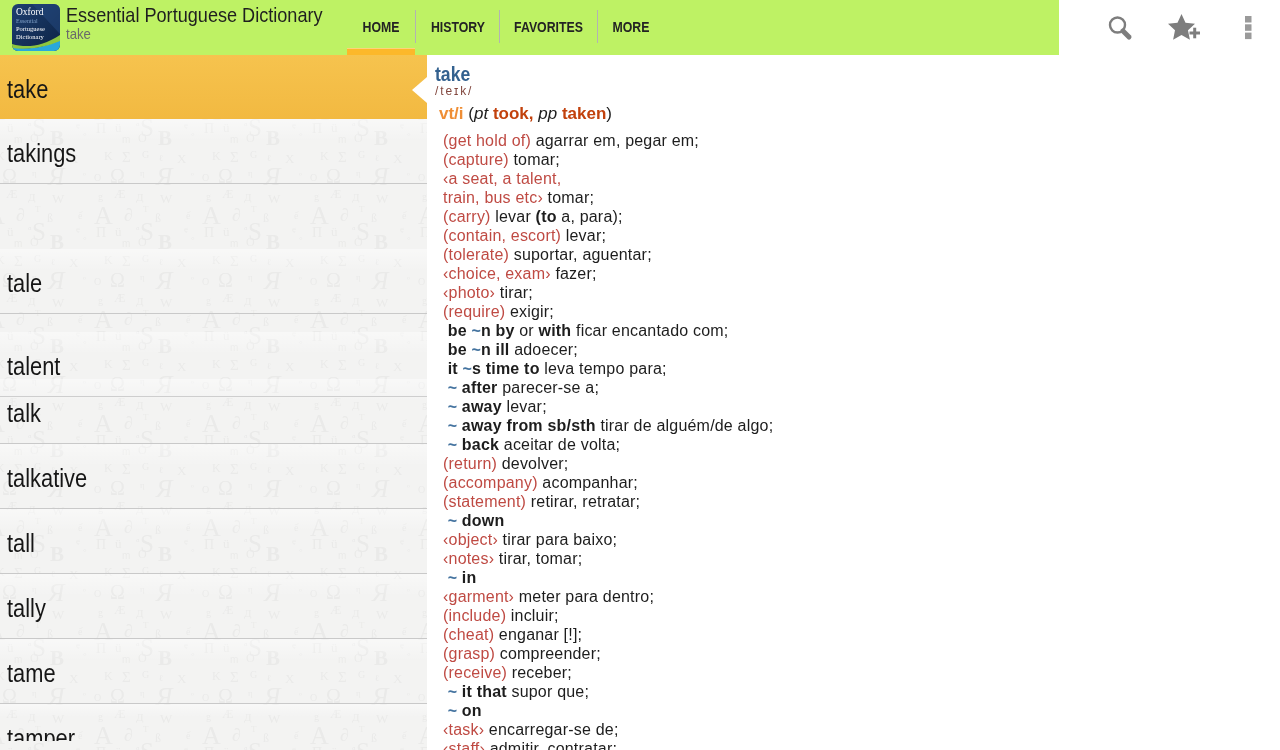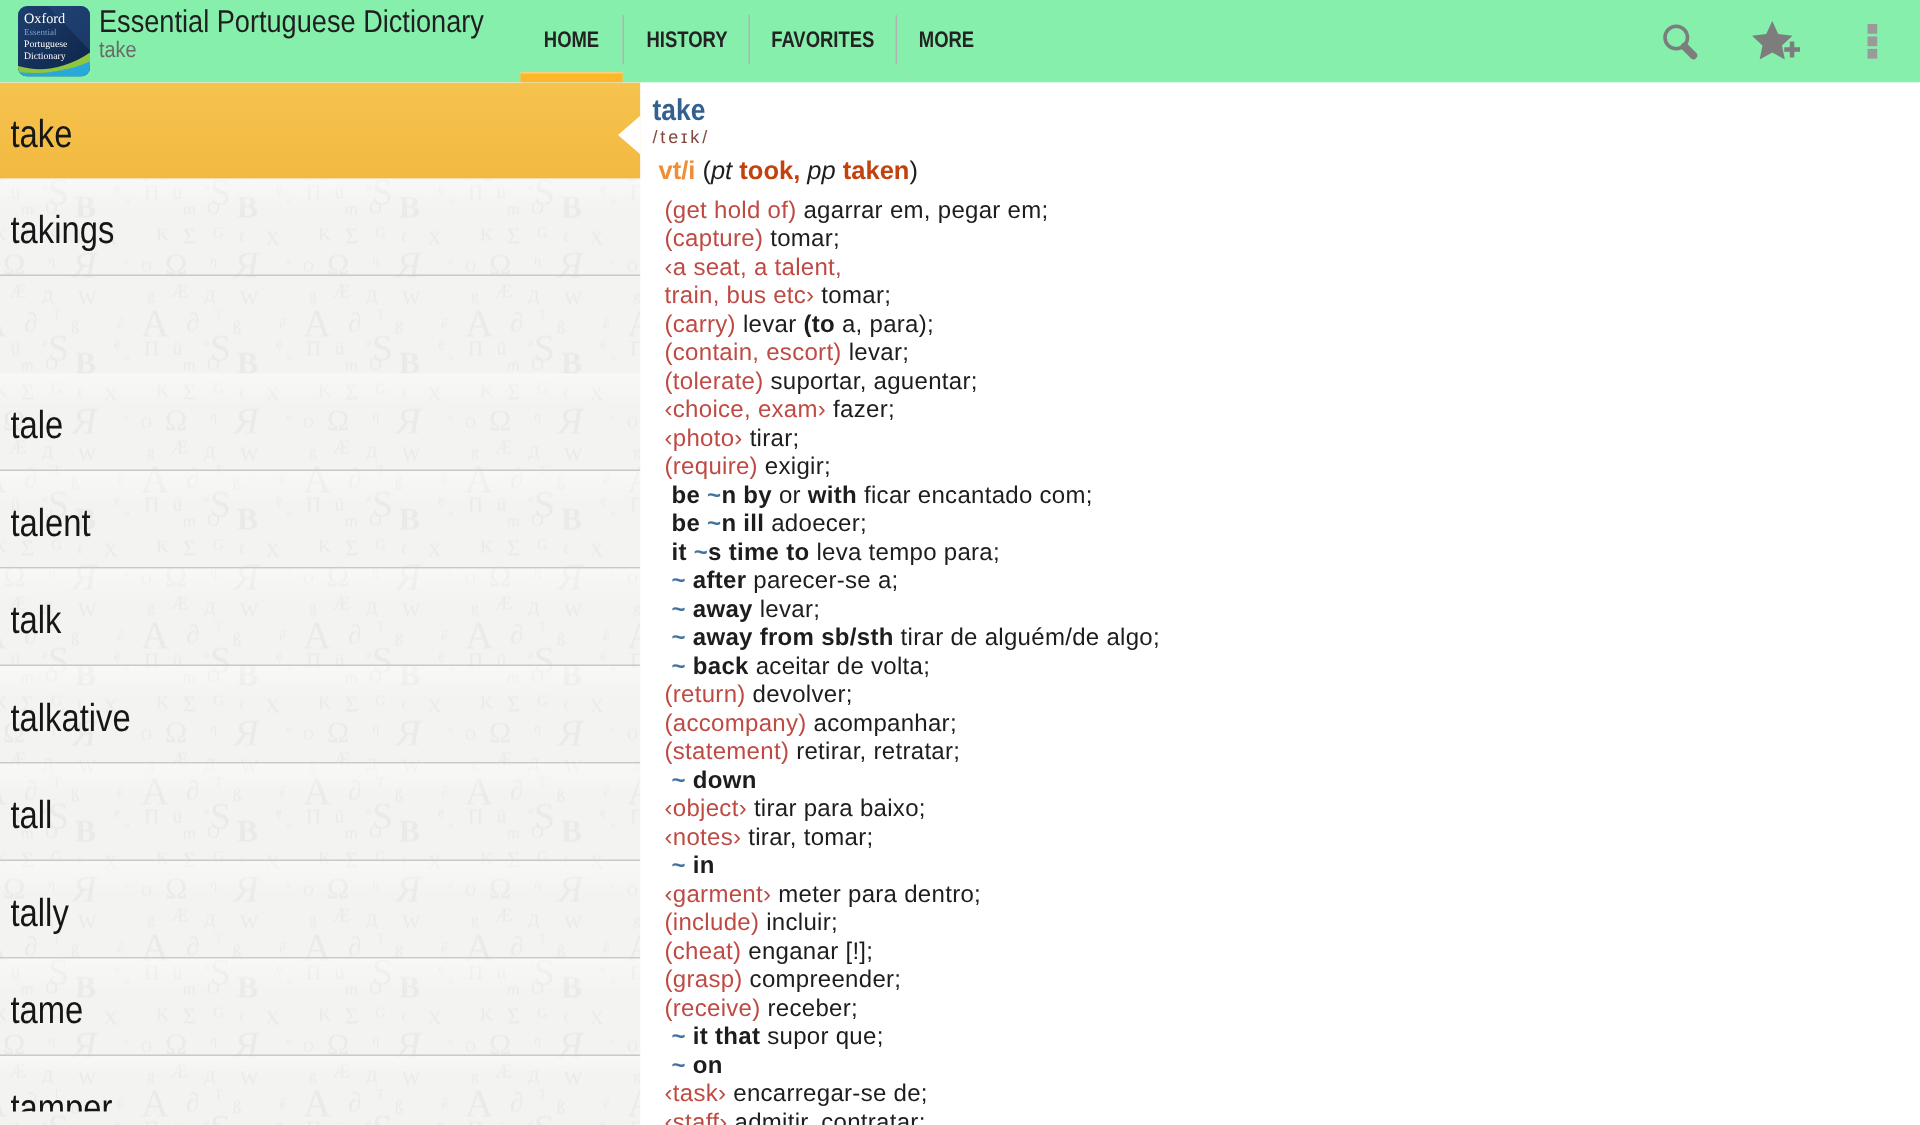--- a/index.html
+++ b/index.html
@@ -1,17 +1,17 @@
 <!DOCTYPE html>
 <html><head>
 <meta charset="utf-8">
 <style>
 html,body{margin:0;padding:0;width:1280px;height:750px;overflow:hidden;background:#fff;
 font-family:"Liberation Sans",sans-serif;}
-#topbar{position:absolute;left:0;top:0;width:1280px;height:55px;background:#86efac;}
+#topbar{position:absolute;left:0;top:0;width:1059px;height:55px;background:#bef264;}
 #logo{position:absolute;left:12px;top:4px;}
 #title{position:absolute;left:66px;top:3px;font-size:21px;color:#1f1f1f;white-space:nowrap;transform:scaleX(0.862);transform-origin:0 0;}
 #subtitle{position:absolute;left:66px;top:25px;font-size:15px;color:#6a6a6a;transform:scaleX(0.88);transform-origin:0 0;}
 .tab{position:absolute;top:0;height:55px;font-size:15px;font-weight:bold;color:#232323;
 text-align:center;line-height:54px;transform:scaleX(0.82);}
 .tabdiv{position:absolute;top:10px;height:33px;width:1px;background:#b3b3b3;}
 #homeline{position:absolute;left:347px;top:49px;width:68px;height:6px;background:#fcb82a;box-shadow:0 -1px 0 #fdd37a;}
 #leftpanel{position:absolute;left:0;top:55px;width:427px;height:695px;background:#f3f3f2;overflow:hidden;}
 #wmark{position:absolute;left:0;top:0;}
 .row{position:absolute;left:0;width:427px;height:64px;border-bottom:1px solid #c9c9c9;background:linear-gradient(rgba(255,255,255,0.45),rgba(255,255,255,0) 35%);}
@@ -126,21 +126,21 @@
   </svg>
   <div id="selrow">
       <span>take</span>
     </div>
   <div class="row" style="top:64px;height:64px;">
       <span>takings</span>
     </div>
   <div class="row" style="top:194px;">
       <span>tale</span>
     </div>
-  <div class="row" style="top:259px;">
+  <div class="row" style="top:277px;">
       <span>talent</span>
     </div>
   <div class="row" style="top:324px;">
       <span>talk</span>
     </div>
   <div class="row" style="top:389px;">
       <span>talkative</span>
     </div>
   <div class="row" style="top:454px;">
       <span>tall</span>

